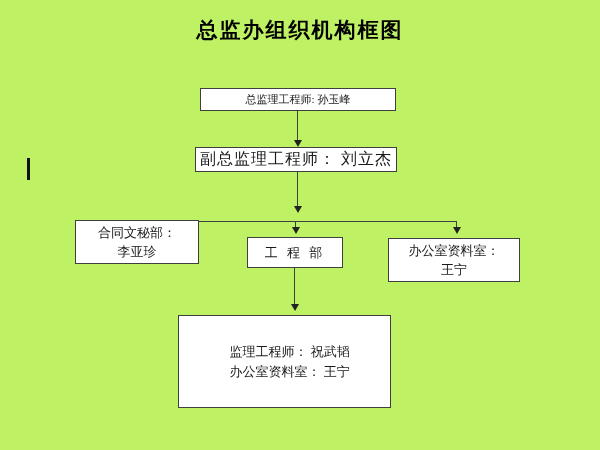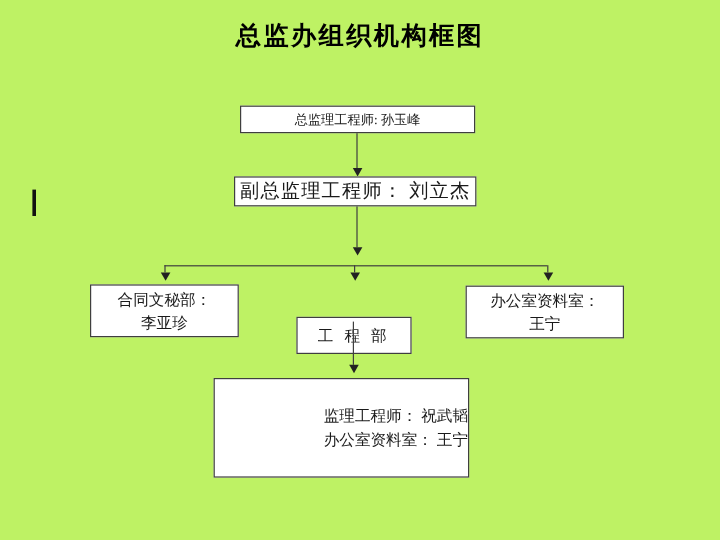--- a/index.html
+++ b/index.html
@@ -37,27 +37,27 @@
     background: #ffffff;
     box-sizing: border-box;
     display: flex;
     flex-direction: column;
     align-items: center;
     justify-content: center;
     text-align: center;
   }
   .box-chief   { left: 200px; top:  88px; width: 196px; height: 23px; font-size: 11px; }
   .box-deputy  { left: 195px; top: 147px; width: 202px; height: 25px; font-size: 16px; letter-spacing: 1px; }
-  .box-contract{ left:  75px; top: 237px; width: 124px; height: 44px; font-size: 13px; line-height: 19px; }
-  .box-eng     { left: 247px; top: 237px; width:  96px; height: 31px; font-size: 13px; letter-spacing: 3px; margin-top: 27px; }
+  .box-contract{ left:  75px; top: 220px; width: 124px; height: 44px; font-size: 13px; line-height: 19px; }
+  .box-eng     { left: 247px; top: 237px; width:  96px; height: 31px; font-size: 13px; letter-spacing: 3px; }
   .box-office  { left: 388px; top: 238px; width: 132px; height: 44px; font-size: 13px; line-height: 19px; }
   .box-staff   {
-    left: 178px; top: 315px; width: 213px; height: 83px;
+    left: 178px; top: 315px; width: 213px; height: 93px;
     font-size: 13px; line-height: 20px;
-    align-items: flex-end; text-align: left;
+    align-items: center; text-align: left;
     padding-left: 10px;
   }
   .vline {
     position: absolute;
     width: 1px;
     background: #3f3f3f;
   }
   .hline {
     position: absolute;
     height: 1px;

